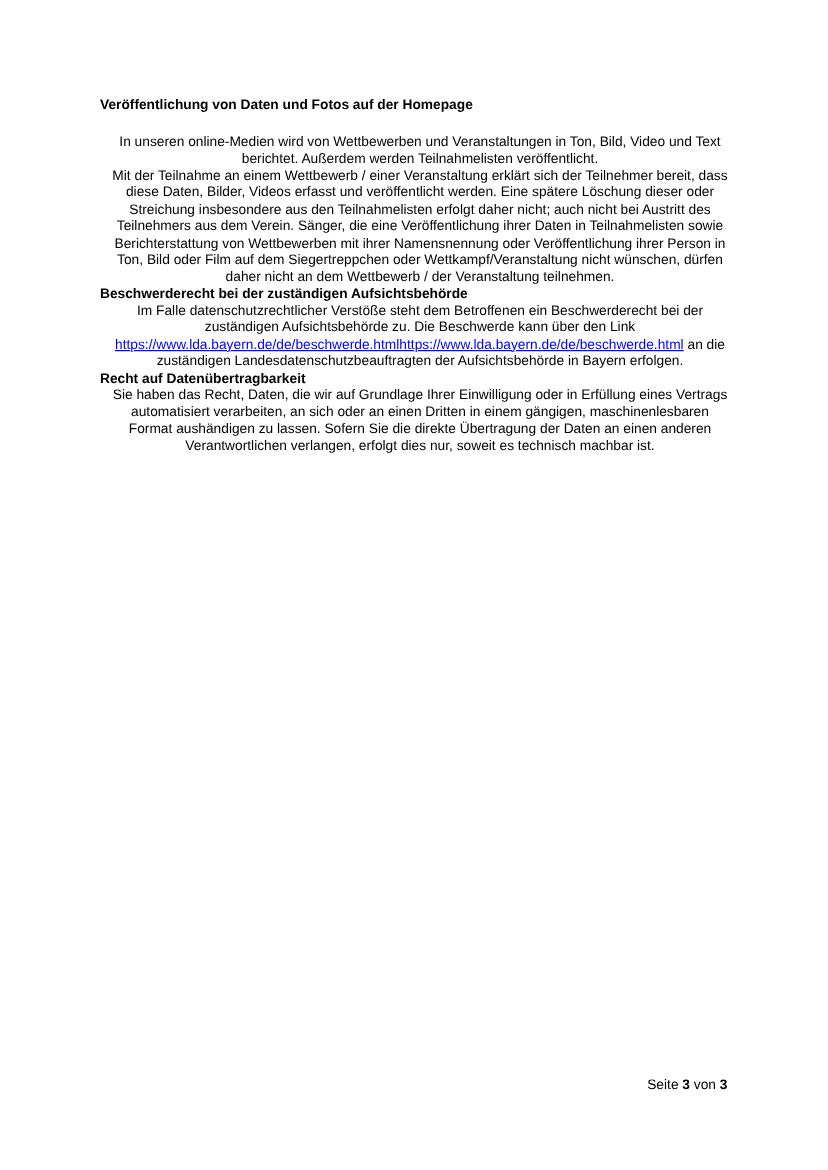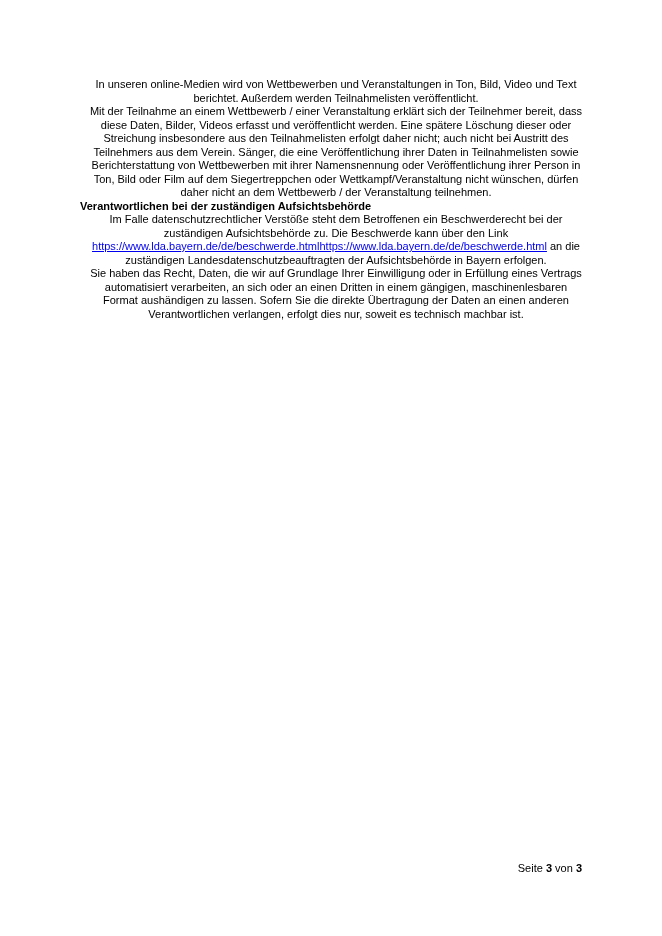--- a/index.html
+++ b/index.html
@@ -57,40 +57,42 @@
     font-weight: bold;
   }
 </style>
 </head>
 <body>
 
 <div class="page">
   <div class="content">
 
     <section>
+      <h2 class="heading heading-gap">Veröffentlichung von Daten und Fotos auf der Homepage</h2>
       <p class="para">In unseren online-Medien wird von Wettbewerben und Veranstaltungen in Ton, Bild, Video und Text
 berichtet. Außerdem werden Teilnahmelisten veröffentlicht.
 Mit der Teilnahme an einem Wettbewerb / einer Veranstaltung erklärt sich der Teilnehmer bereit, dass
 diese Daten, Bilder, Videos erfasst und veröffentlicht werden. Eine spätere Löschung dieser oder
 Streichung insbesondere aus den Teilnahmelisten erfolgt daher nicht; auch nicht bei Austritt des
 Teilnehmers aus dem Verein. Sänger, die eine Veröffentlichung ihrer Daten in Teilnahmelisten sowie
 Berichterstattung von Wettbewerben mit ihrer Namensnennung oder Veröffentlichung ihrer Person in
 Ton, Bild oder Film auf dem Siegertreppchen oder Wettkampf/Veranstaltung nicht wünschen, dürfen
 daher nicht an dem Wettbewerb / der Veranstaltung teilnehmen.</p>
     </section>
 
     <section>
-      <h2 class="heading">Verantwortlichen bei der zuständigen Aufsichtsbehörde</h2>
+      <h2 class="heading">Beschwerderecht bei der zuständigen Aufsichtsbehörde</h2>
       <p class="para"><span>Im Falle datenschutzrechtlicher Verstöße steht dem Betroffenen ein Beschwerderecht bei der
 zuständigen Aufsichtsbehörde zu. Die Beschwerde kann über den Link
 </span><a href="#" class="link">https://www.lda.bayern.de/de/beschwerde.htmlhttps://www.lda.bayern.de/de/beschwerde.html</a><span> an die
 zuständigen Landesdatenschutzbeauftragten der Aufsichtsbehörde in Bayern erfolgen.</span></p>
     </section>
 
     <section>
+      <h2 class="heading">Recht auf Datenübertragbarkeit</h2>
       <p class="para">Sie haben das Recht, Daten, die wir auf Grundlage Ihrer Einwilligung oder in Erfüllung eines Vertrags
 automatisiert verarbeiten, an sich oder an einen Dritten in einem gängigen, maschinenlesbaren
 Format aushändigen zu lassen. Sofern Sie die direkte Übertragung der Daten an einen anderen
 Verantwortlichen verlangen, erfolgt dies nur, soweit es technisch machbar ist.</p>
     </section>
 
   </div>
 
   <div class="footer"><span>Seite </span><b>3</b><span> von </span><b>3</b></div>
 </div>

